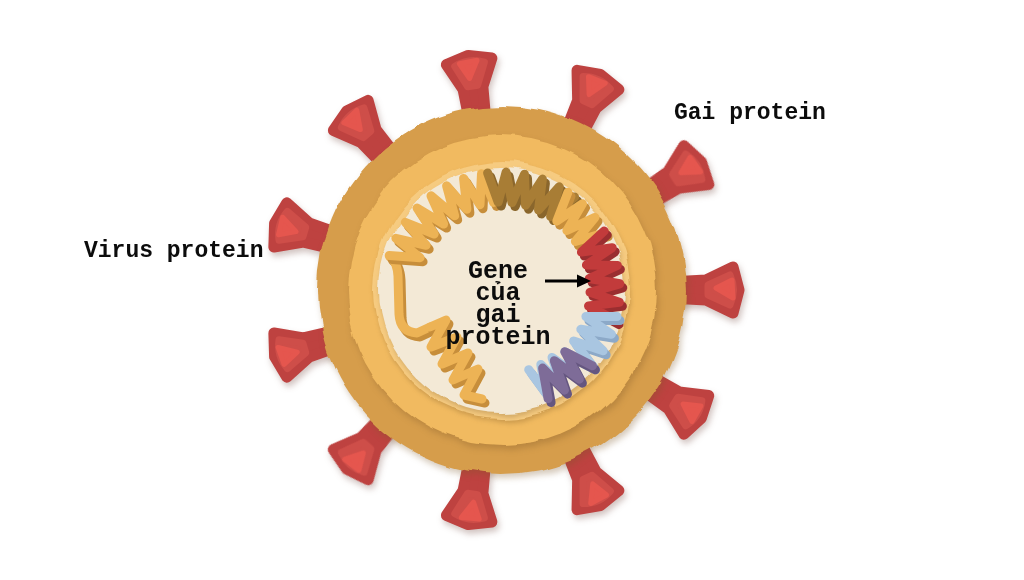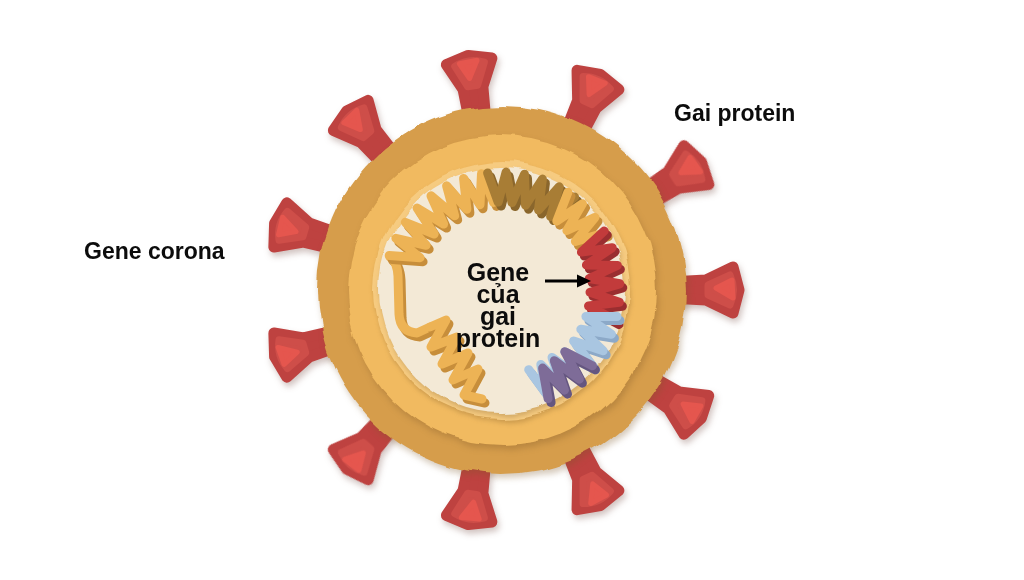--- a/index.html
+++ b/index.html
@@ -4,21 +4,21 @@
 <style>
   html,body{margin:0;padding:0;}
   body{
     width:1024px;height:580px;background:#ffffff;overflow:hidden;
     font-family:"Liberation Serif", serif;
   }
   .canvas{position:relative;width:1024px;height:580px;background:#ffffff;}
   .canvas > svg{position:absolute;left:0;top:0;}
   .label{
     position:absolute;font-weight:bold;color:#0c0c0c;
-    font-family:Liberation Sans, sans-serif;white-space:nowrap;
+    font-family:Liberation Mono, monospace;white-space:nowrap;
   }
   .label-virus{left:84px;top:238px;font-size:23px;}
   .label-gai{left:674px;top:100px;font-size:23px;}
   .label-gene{left:443px;top:261px;width:110px;font-size:25px;line-height:22px;text-align:center;white-space:normal;}
   .ds-ring{filter:drop-shadow(2px 4px 3px rgba(125,88,40,0.32));}
   .ds-spike{filter:drop-shadow(2px 4px 3px rgba(90,40,30,0.28));}
   .ds-core{filter:drop-shadow(1px 3px 2px rgba(125,88,40,0.28));}
 </style>
 </head>
 <body>
@@ -124,20 +124,20 @@
         <polyline fill="none" stroke="#655680" stroke-width="9" stroke-linecap="round" stroke-linejoin="round" transform="translate(3,4)" points="592.4,365.8 564.8,351.7 579.4,379.1 554.3,360.7 564.5,390.1 542.6,368.1 548.1,398.6"></polyline>
         <polyline fill="none" stroke="#7E6C98" stroke-width="9" stroke-linecap="round" stroke-linejoin="round" points="592.4,365.8 564.8,351.7 579.4,379.1 554.3,360.7 564.5,390.1 542.6,368.1 548.1,398.6"></polyline>
       </g>
 
     <g>
       <line x1="545" y1="281" x2="578" y2="281" stroke="#000000" stroke-width="3"></line>
       <polygon points="577,274.5 591,281 577,287.5" fill="#000000"></polygon>
     </g>
   </svg>
 
-  <div class="label label-virus">Gene corona</div>
+  <div class="label label-virus">Virus protein</div>
   <div class="label label-gai">Gai protein</div>
   <div class="label label-gene">
     <div>Gene của</div>
     <div>gai protein</div>
   </div>
 
 </div>
 
 </body></html>

